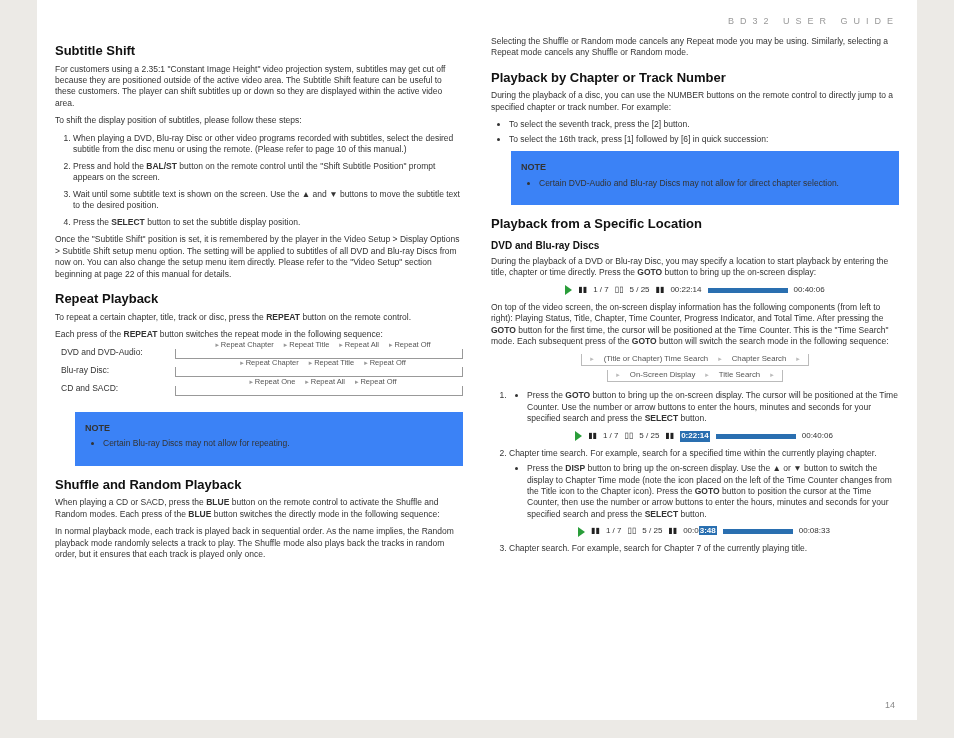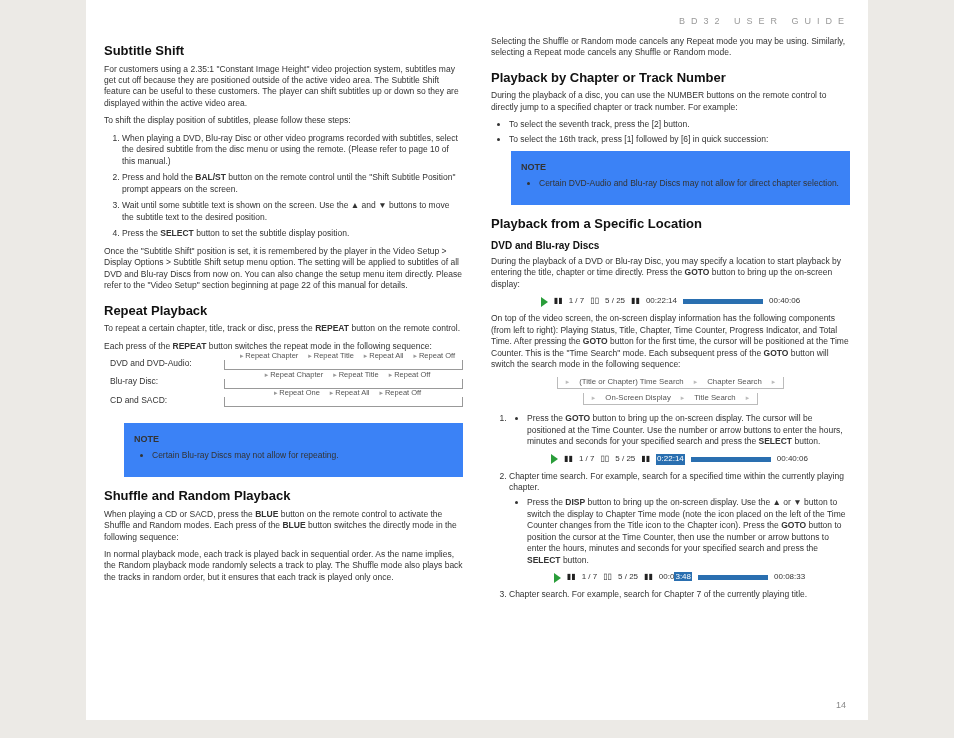--- a/index.html
+++ b/index.html
@@ -4,21 +4,21 @@
 <style>
   * { box-sizing: border-box; }
   html, body { margin:0; padding:0; }
   body {
     width:954px; height:738px;
     background:#eceae6;
     font-family: Arial, Helvetica, sans-serif;
     color:#222;
   }
   .page {
-    width:782px; margin:0 auto; background:#fff; padding:16px 18px 12px 18px;
+    width:880px; margin:0 auto; background:#fff; padding:16px 18px 12px 18px;
     min-height:720px;
     position:relative;
   }
   .head { text-align:right; letter-spacing:6px; font-size:9px; color:#999; margin-bottom:6px; }
   .cols { display:flex; gap:28px; }
   .col { flex:1 1 50%; font-size:8.5px; line-height:1.35; color:#333; }
   h2 { font-family: Arial, sans-serif; font-weight:900; font-size:13px; margin:10px 0 4px 0; color:#111; }
   h3 { font-weight:900; font-size:10px; margin:6px 0 3px 0; color:#111; }
   p { margin:4px 0 6px 0; }
   ol { margin:4px 0 6px 18px; padding:0; }
@@ -33,21 +33,21 @@
   .seq .box { border-bottom:1px solid #999; border-left:1px solid #999; border-right:1px solid #999; height:10px; flex:1; margin-left:4px; position:relative; }
   .seq .items { position:absolute; top:-9px; left:8px; right:0; display:flex; justify-content:center; gap:10px; }
   .seq .items span::before { content:"▸ "; color:#999; font-size:7px;}
   .osd { display:flex; align-items:center; justify-content:center; gap:6px; font-size:8px; margin:6px auto; }
   .osd .play { width:0;height:0;border-left:7px solid #2a9d3a;border-top:5px solid transparent;border-bottom:5px solid transparent;}
   .osd .ico { font-size:8px; color:#222; }
   .osd .bar { height:5px; background:#2a6fb0; }
   .osd .bar1 { width:80px; }
   .osd .bar2 { width:70px; background:#2a6fb0; }
   .osd .t { font-size:8px; }
-  .osd .hl { background:#2a6fb0; color:#fff; padding:0 1px;}
+  .osd .hl { background:#2a6fb0; color:#fff; padding:0 1px;font-weight:bold;}
   .flow { text-align:center; font-size:7.8px; color:#555; margin:4px 0 8px 0;}
   .flow .line { display:inline-flex; align-items:center; gap:8px; border-bottom:1px solid #bbb; border-left:1px solid #bbb; border-right:1px solid #bbb; padding:0 6px 2px 6px; height:12px;}
   .flow .sep::before{content:"▸";color:#bbb;font-size:7px;margin:0 2px;}
   .pg { position:absolute; bottom:10px; right:22px; font-size:9px; color:#888; }
 </style>
 </head>
 <body>
 
 <div class="page">
   <div class="head">BD32 USER GUIDE</div>

